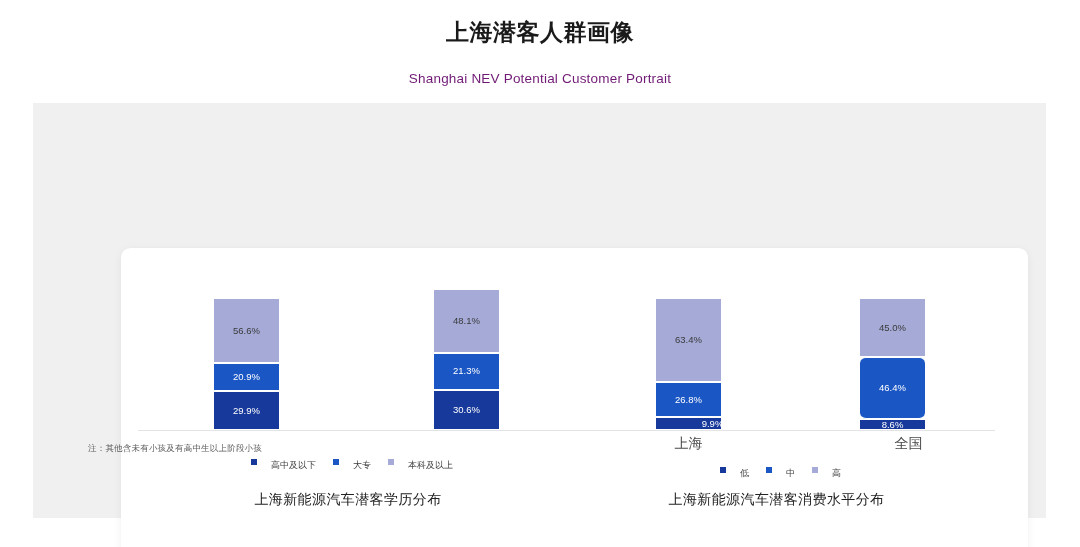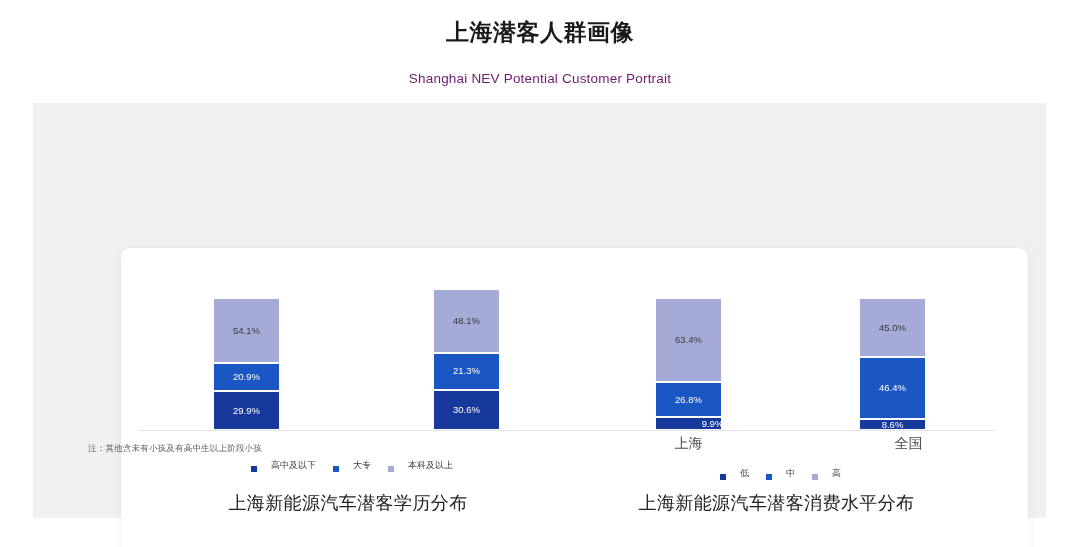--- a/index.html
+++ b/index.html
@@ -131,38 +131,38 @@
     width: 100%;
     display: flex;
     justify-content: center;
     align-items: center;
     gap: 9px;
     font-size: 9px;
     color: #3c3c3e;
   }
   .legend-item {
     display: flex;
-    align-items: flex-end;
+    align-items: flex-start;
     gap: 14px;
     white-space: nowrap;
     padding-left: 8px;
   }
   .legend-swatch {
     width: 6px;
     height: 6px;
     display: inline-block;
   }
 
   
   .chart-caption {
     position: absolute;
     top: 243px;
     width: 100%;
     text-align: center;
-    font-size: 18px;
+    font-size: 14px;
     color: #222224;
     letter-spacing: 0.4px;
   }
 
   
   .footnote {
     position: absolute;
     left: 88px;
     top: 443px;
     font-size: 8.5px;
@@ -181,21 +181,21 @@
 <div class="gray-panel">
 
   <div class="white-card">
     <div class="charts-row">
 
       <div class="chart-block chart-left">
         <div class="plot-area">
           <div class="axis-line"></div>
 
           <div class="bar" style="left:76px;">
-            <div class="seg seg-top" style="height: 64.944px; background: rgb(165, 170, 214);">54.1%</div>
+            <div class="seg seg-top" style="height: 64.944px; background: rgb(165, 170, 214);">56.6%</div>
             <div class="seg seg-mid" style="height: 27.588px; background: rgb(26, 86, 196);">20.9%</div>
             <div class="seg seg-bot" style="height: 39.468px; background: rgb(23, 57, 155);">29.9%</div>
           </div>
 
           <div class="bar" style="left:296px;">
             <div class="seg seg-top" style="height: 63.492px; background: rgb(165, 170, 214);">48.1%</div>
             <div class="seg seg-mid" style="height: 37px; background: rgb(26, 86, 196);">21.3%</div>
             <div class="seg seg-bot" style="height: 40.392px; background: rgb(23, 57, 155);">30.6%</div>
           </div>
         </div>
@@ -223,21 +223,21 @@
           <div class="axis-line"></div>
 
           <div class="bar" style="left:98px;">
             <div class="seg seg-top" style="height: 83.688px; background: rgb(165, 170, 214);">63.4%</div>
             <div class="seg seg-mid" style="height: 35.376px; background: rgb(26, 86, 196);">26.8%</div>
             <div class="seg seg-bot" style="height: 13.068px; background: rgb(23, 57, 155); padding-left: 48px;">9.9%</div>
           </div>
 
           <div class="bar" style="left:302px;">
             <div class="seg seg-top" style="height: 59.4px; background: rgb(165, 170, 214);">45.0%</div>
-            <div class="seg seg-mid" style="height: 61.248px; background: rgb(26, 86, 196);">46.4%</div>
+            <div class="seg seg-mid" style="height: 61.248px; background: rgb(26, 86, 196); border-radius: 6px;">46.4%</div>
             <div class="seg seg-bot" style="height: 11.352px; background: rgb(23, 57, 155);">8.6%</div>
           </div>
         </div>
 
         <div class="cat-label" style="left:98px;">上海</div>
         <div class="cat-label" style="left:318px;">全国</div>
 
         <div class="legend" style="top:219px; width:437px;">
           <div class="legend-item">
             <span class="legend-swatch" style="background:#17399b;"></span>

